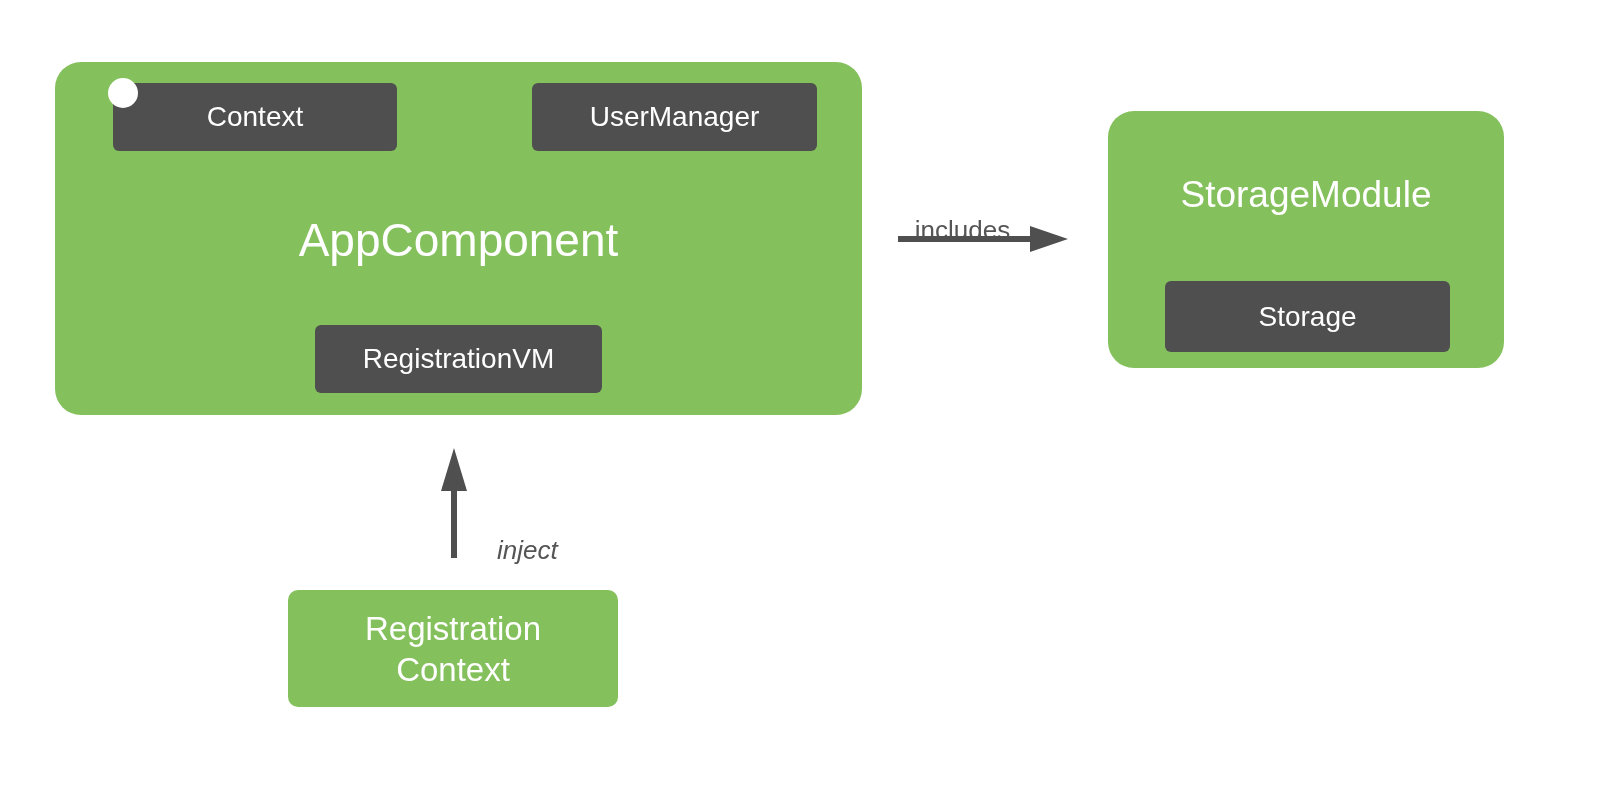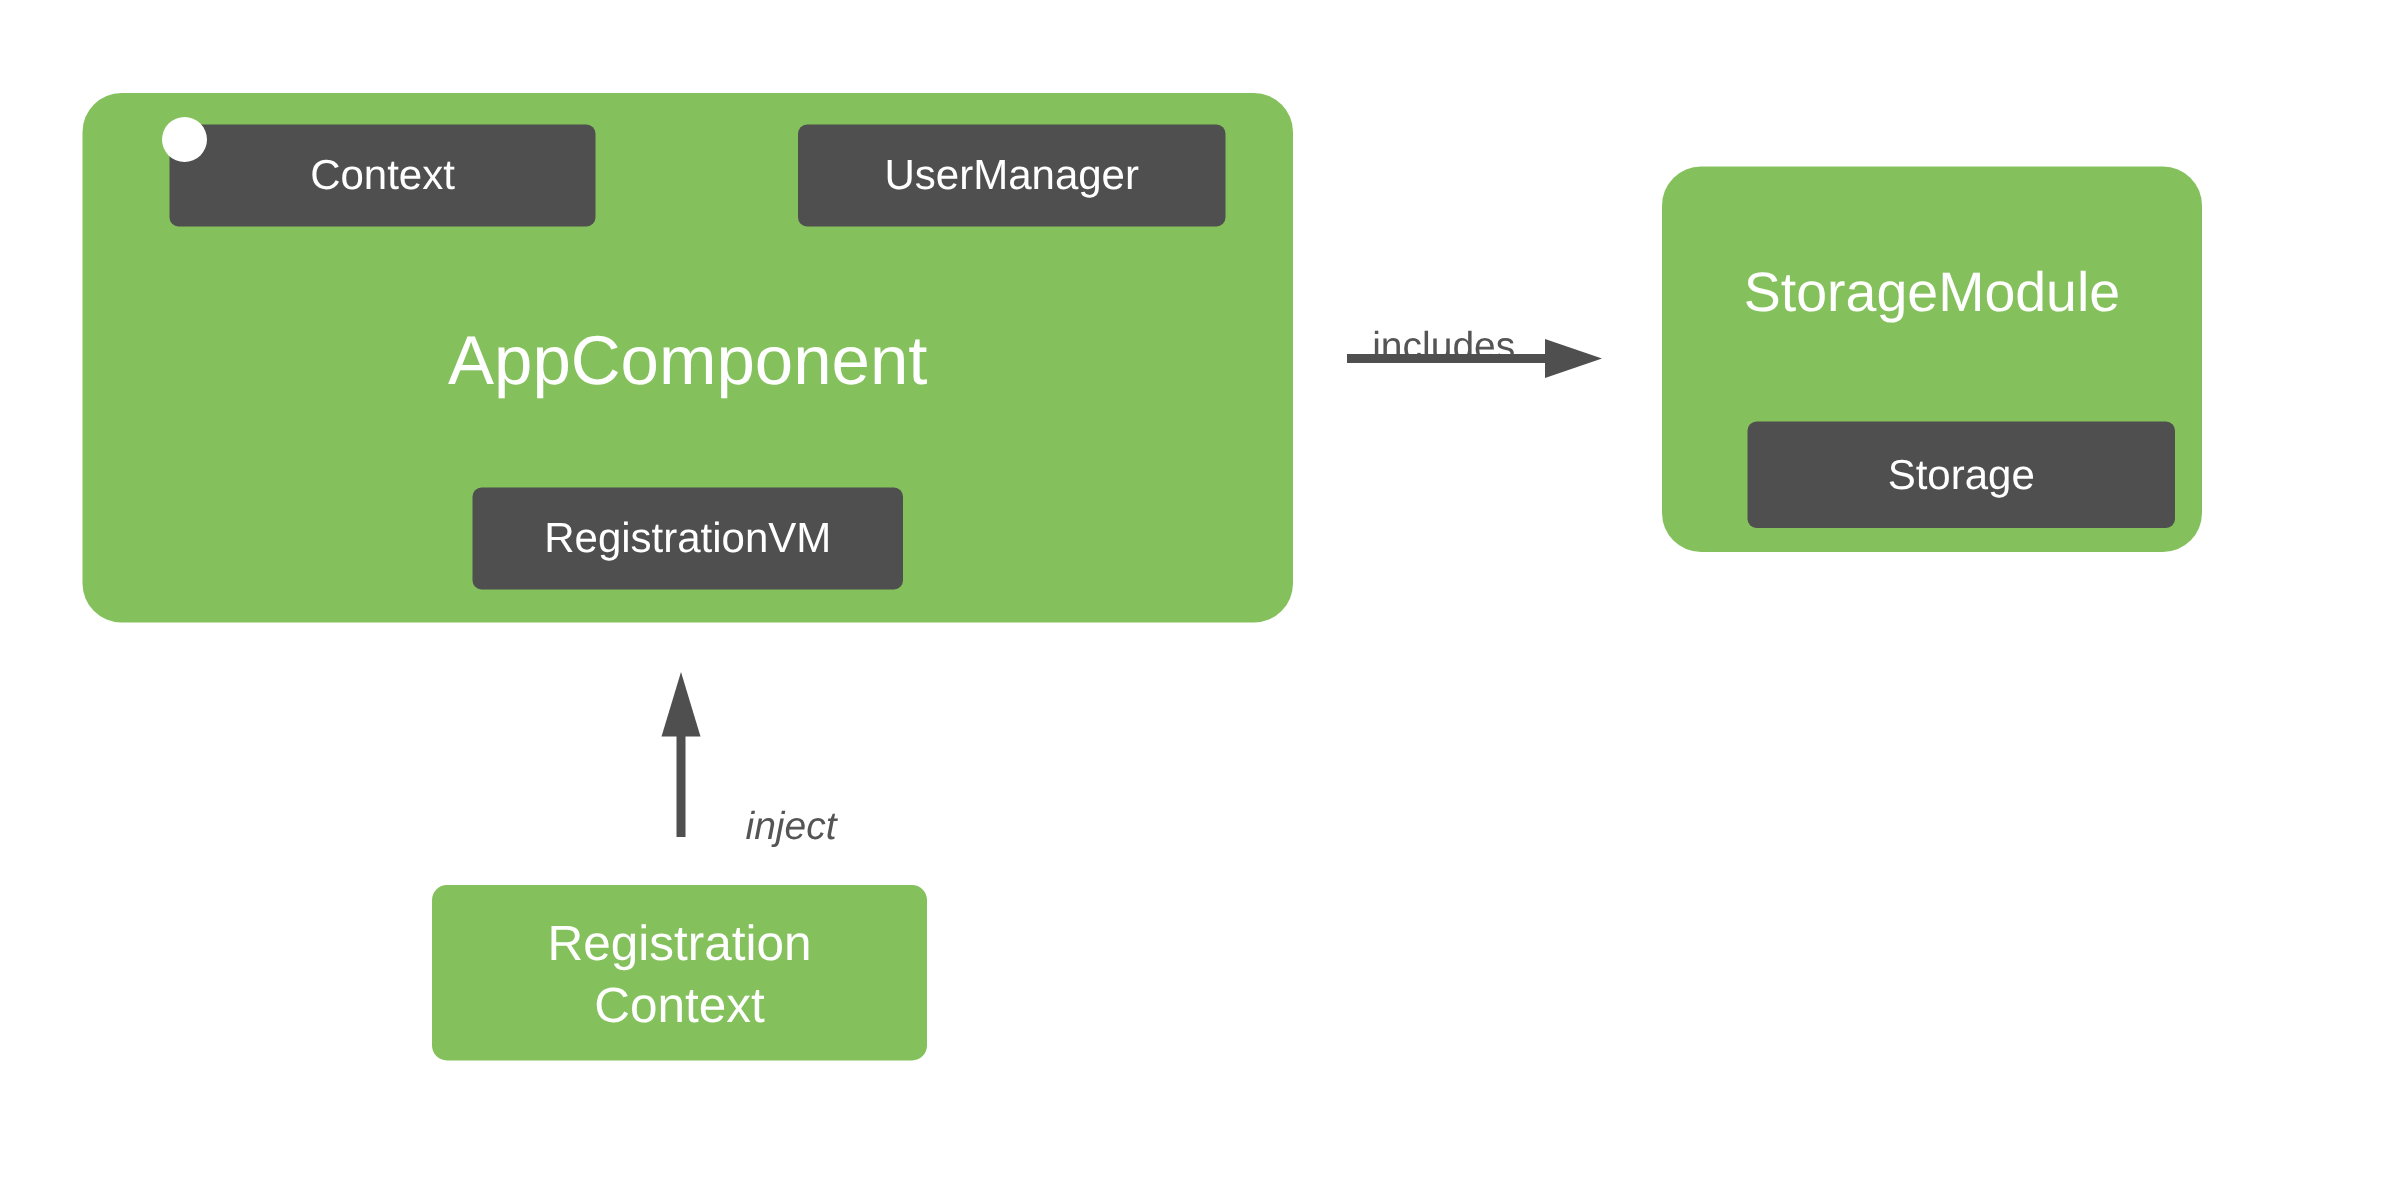--- a/index.html
+++ b/index.html
@@ -97,21 +97,21 @@
       <span>RegistrationVM</span>
     </div>
   </div>
 
   <div class="edge-label centered" style="left:870px; top:180px; width:185px;">includes</div>
   <svg class="arrow" style="left:890px; top:219px;" width="185" height="40" viewBox="0 0 185 40">
     <line x1="8" y1="20" x2="142" y2="20"></line>
     <polygon points="140,7 178,20 140,33"></polygon>
   </svg>
 
-  <div class="module" style="left:1108px; top:111px; width:360px; height:257px;">
+  <div class="module" style="left:1108px; top:111px; width:396px; height:257px;">
     <div class="module-title storage-title">StorageModule</div>
     <div class="dep" style="left:57px; top:156px; width:285px; height:71px;margin-top:14px;">
       <span>Storage</span>
     </div>
   </div>
 
   <svg class="arrow" style="left:434px; top:445px;" width="40" height="120" viewBox="0 0 40 120">
     <line x1="20" y1="113" x2="20" y2="44"></line>
     <polygon points="7,46 20,3 33,46"></polygon>
   </svg>

